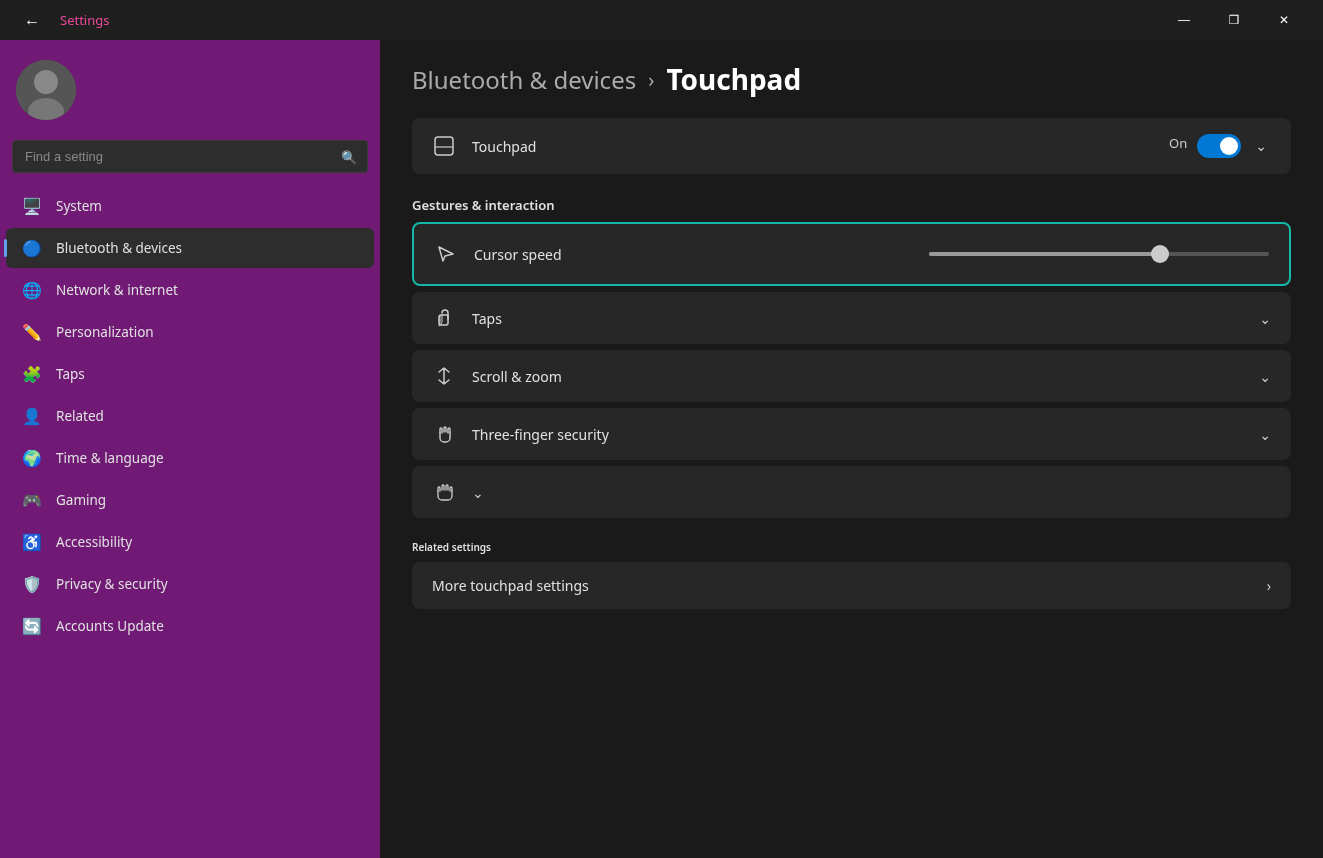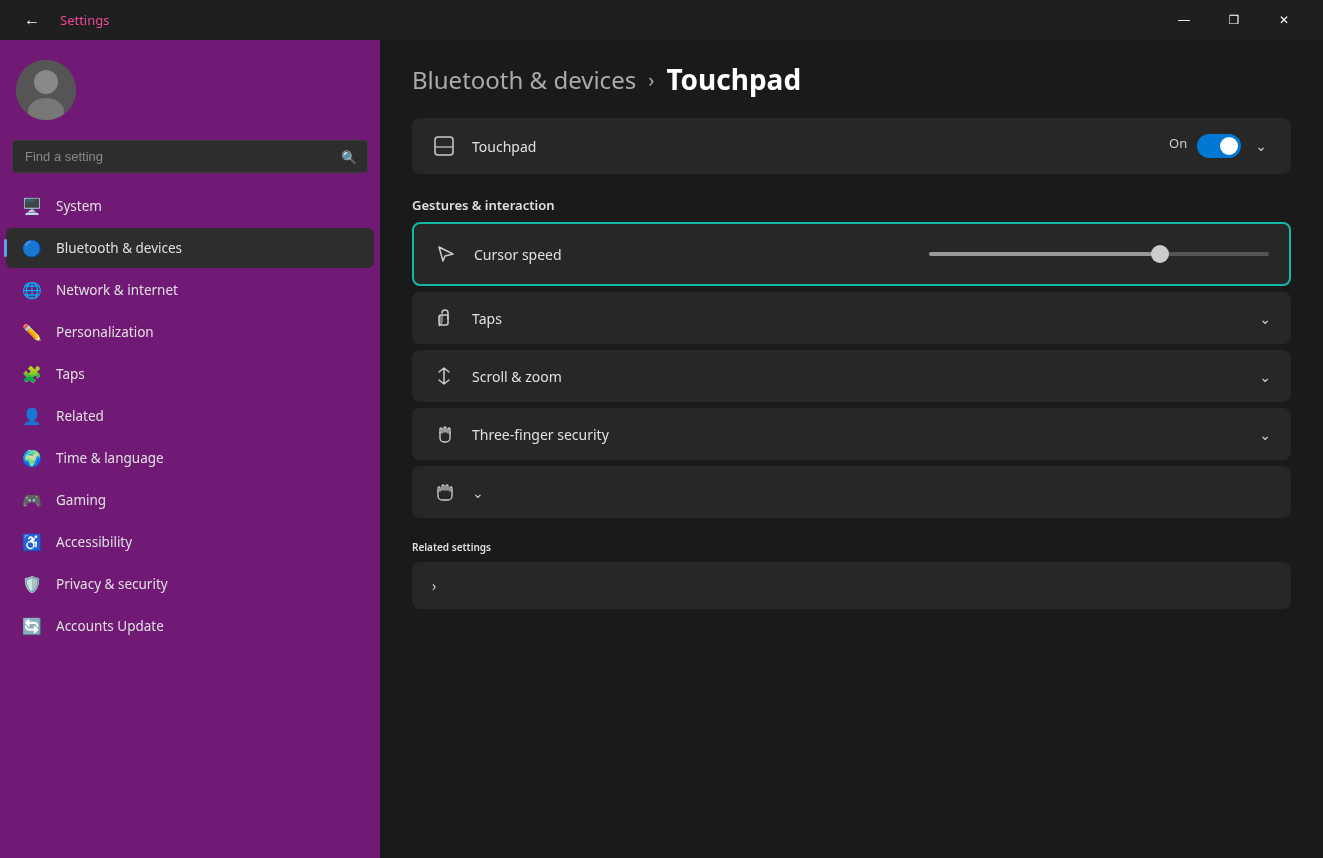--- a/index.html
+++ b/index.html
@@ -530,18 +530,19 @@
           </svg>
         </div>
         <span class="expand-chevron">⌄</span>
       </div>
     </div>
 
     <div class="related-title">Related settings</div>
 
     <div class="expand-card">
       <div class="expand-row">
+        <span class="expand-label">More touchpad settings</span>
         <span class="expand-chevron">›</span>
       </div>
     </div>
 
   </div>
 </div>
 
 </body></html>

